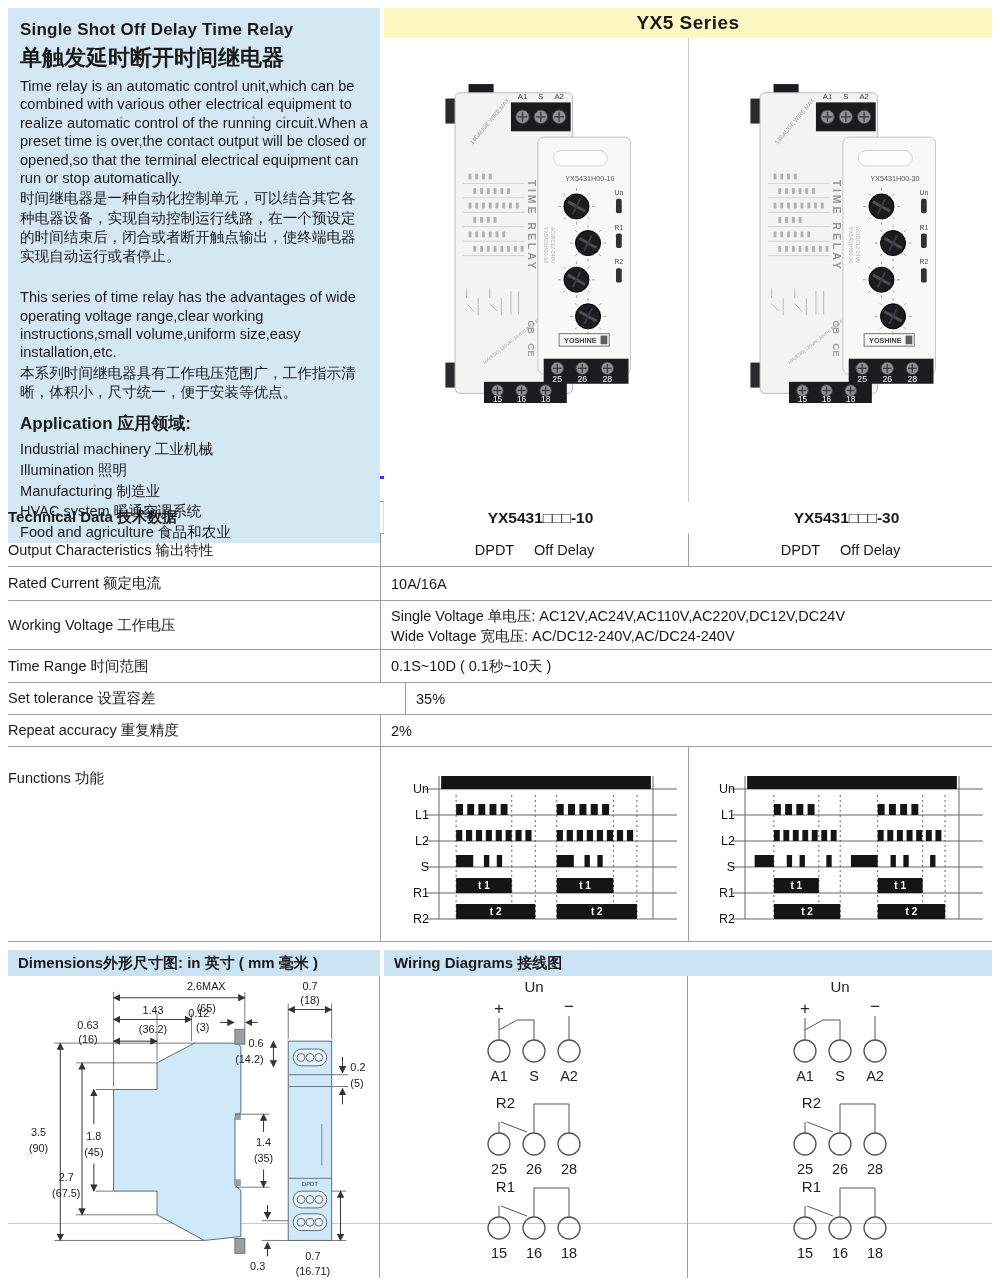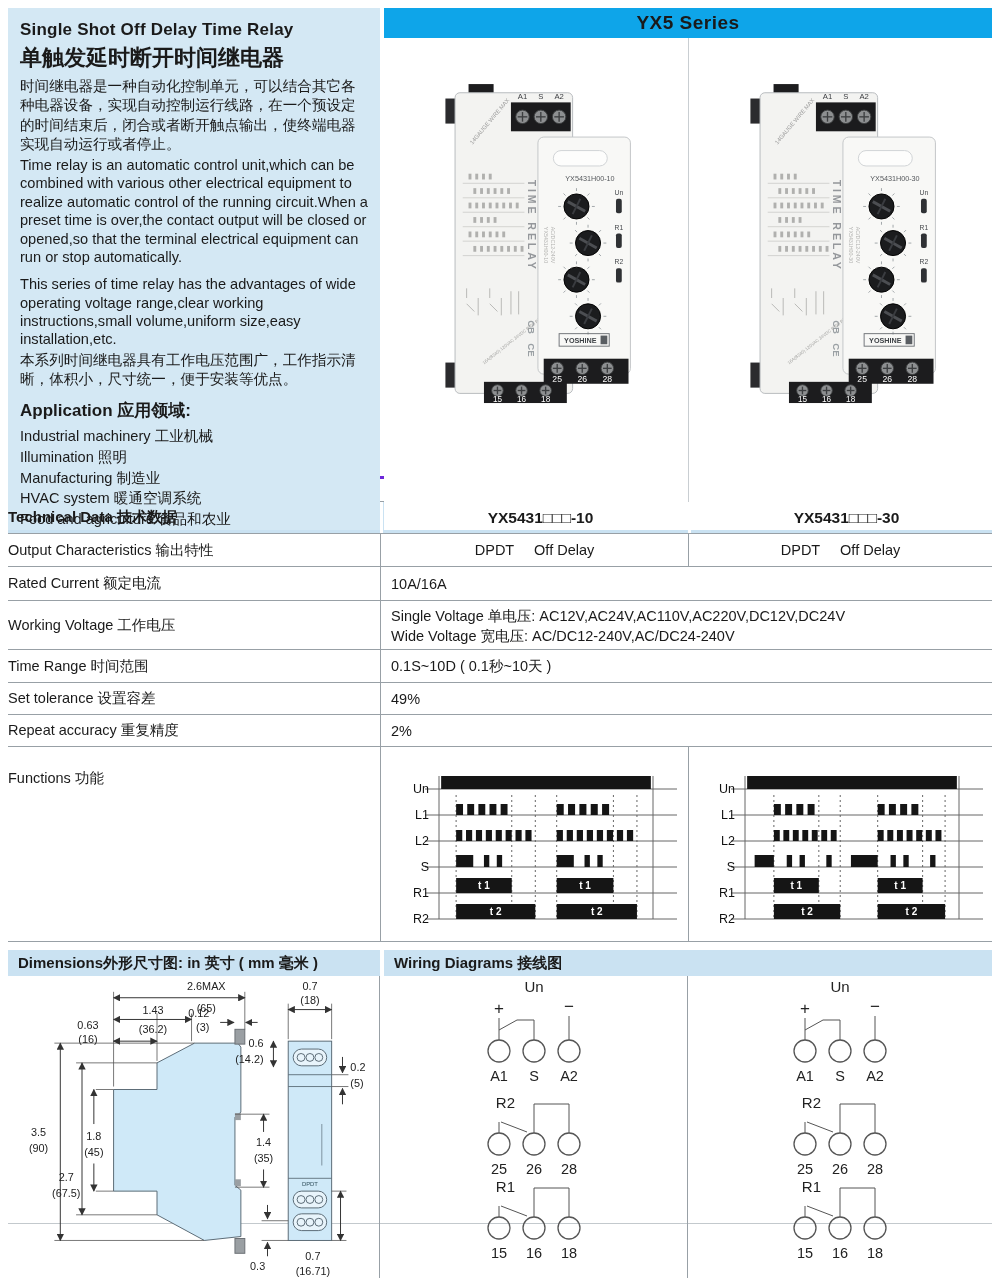--- a/index.html
+++ b/index.html
@@ -10,21 +10,21 @@
   
   .top-section { display:grid; grid-template-columns:372px 1fr; column-gap:4px; height:471px; border-bottom:3px solid #6d28d9; }
   .intro-panel { background:#d4e8f4; padding:12px 10px 0 12px; }
   .intro-title-en { font-size:17px; font-weight:bold; letter-spacing:.2px; }
   .intro-title-zh { font-size:22px; font-weight:bold; margin:3px 0 4px; }
   .intro-para { font-size:14.6px; line-height:1.26; margin-bottom:2px; }
   .intro-para.zh { line-height:1.32; margin-top:2px; }
   .app-title { font-size:17px; font-weight:bold; margin:10px 0 4px; }
   .app-item { font-size:14.6px; line-height:1.42; }
   .right-area { display:flex; flex-direction:column; }
-  .series-band { height:30px; background:#0ea5e9; text-align:center; font-size:19px; font-weight:bold; line-height:30px; letter-spacing:.5px; }
+  .series-band { height:30px; background:#fef9c3; text-align:center; font-size:19px; font-weight:bold; line-height:30px; letter-spacing:.5px; }
   .products { flex:1; display:grid; grid-template-columns:1fr 1fr; }
   .product-cell { background:#fff; display:flex; justify-content:center; align-items:flex-start; padding-top:42px; }
   .product-cell + .product-cell { border-left:1px solid #c9ced2; }
 
   
   .tech-table { margin-top:22px; border-top:1px solid #98a0a6; }
   .trow { display:grid; border-bottom:1px solid #98a0a6; align-items:center; }
   .cols3 { grid-template-columns:372px 308px 1fr; }
   .cols2 { grid-template-columns:372px 1fr; }
   .tlabel { font-size:14.5px; align-self:center; }
@@ -32,21 +32,21 @@
   .thead-row { background:#cae2f2; height:32px; }
   .thead-row .tlabel { font-weight:bold; font-size:15px; }
   .thead-row .model { font-weight:bold; font-size:15.5px; text-align:center; }
   .thead-row > div + div { border-left:3px solid #fff; height:100%; display:flex; align-items:center; justify-content:center;padding-left:10px; }
   .r-output { height:33px; }
   .r-output .tcell { text-align:center; white-space:pre; }
   .r-rated { height:34px; }
   .r-working { height:49px; }
   .r-working .tcell { line-height:1.35; }
   .r-time { height:33px; }
-  .r-set { height:32px; }
+  .r-set { height:32px;gap:25px; }
   .r-repeat { height:32px; }
   .vline { border-left:1px solid #98a0a6; height:100%; display:flex; align-items:center; }
   .padl { padding-left:10px; }
   .center { justify-content:center; }
   .r-functions { height:195px; align-items:stretch; }
   .r-functions .tlabel { align-self:start; padding-top:22px; }
   .fx-cell { display:flex; justify-content:center; align-items:flex-start; padding-top:12px; }
 
   
   .bottom-headers { display:grid; grid-template-columns:372px 1fr; column-gap:4px; margin-top:8px; }
@@ -58,23 +58,23 @@
 </style>
 </head>
 <body>
 
 <div class="page">
 
   <div class="top-section">
     <div class="intro-panel">
       <div class="intro-title-en">Single Shot Off Delay Time Relay</div>
       <div class="intro-title-zh">单触发延时断开时间继电器</div>
+      <div class="intro-para">Time relay is an automatic control unit,which can be combined with various other electrical equipment to realize automatic control of the running circuit.When a preset time is over,the contact output will be closed or opened,so that the terminal electrical equipment can run or stop automatically.</div>
       <div class="intro-para zh">时间继电器是一种自动化控制单元，可以结合其它各种电器设备，实现自动控制运行线路，在一个预设定的时间结束后，闭合或者断开触点输出，使终端电器实现自动运行或者停止。</div>
-      <div class="intro-para">Time relay is an automatic control unit,which can be combined with various other electrical equipment to realize automatic control of the running circuit.When a preset time is over,the contact output will be closed or opened,so that the terminal electrical equipment can run or stop automatically.</div>
-      <div class="intro-para" style="margin-top:9px">This series of time relay has the advantages of wide operating voltage range,clear working instructions,small volume,uniform size,easy installation,etc.</div>
+      <div class="intro-para" style="margin-top:22px">This series of time relay has the advantages of wide operating voltage range,clear working instructions,small volume,uniform size,easy installation,etc.</div>
       <div class="intro-para zh">本系列时间继电器具有工作电压范围广，工作指示清晰，体积小，尺寸统一，便于安装等优点。</div>
       <div class="app-title">Application 应用领域:</div>
       <div class="app-item">Industrial machinery 工业机械</div>
       <div class="app-item">Illumination 照明</div>
       <div class="app-item">Manufacturing 制造业</div>
       <div class="app-item">HVAC system 暖通空调系统</div>
       <div class="app-item">Food and agriculture 食品和农业</div>
     </div>
     <div class="right-area">
       <div class="series-band">YX5 Series</div>
@@ -418,21 +418,21 @@
         <div>Single Voltage 单电压: AC12V,AC24V,AC110V,AC220V,DC12V,DC24V</div>
         <div>Wide Voltage 宽电压: AC/DC12-240V,AC/DC24-240V</div>
       </div>
     </div>
     <div class="trow cols2 r-time">
       <div class="tlabel">Time Range 时间范围</div>
       <div class="tcell vline padl">0.1S~10D ( 0.1秒~10天 )</div>
     </div>
     <div class="trow cols2 r-set">
       <div class="tlabel">Set tolerance 设置容差</div>
-      <div class="tcell vline padl">49%</div>
+      <div class="tcell vline padl">35%</div>
     </div>
     <div class="trow cols2 r-repeat">
       <div class="tlabel">Repeat accuracy 重复精度</div>
       <div class="tcell vline padl">2%</div>
     </div>
     <div class="trow cols3 r-functions">
       <div class="tlabel">Functions 功能</div>
       <div class="fx-cell vline" id="fx1">
           <svg width="300" height="178" viewBox="0 0 300 178">
             <line x1="40" y1="30" x2="292" y2="30" stroke="#666" stroke-width="1"></line>

